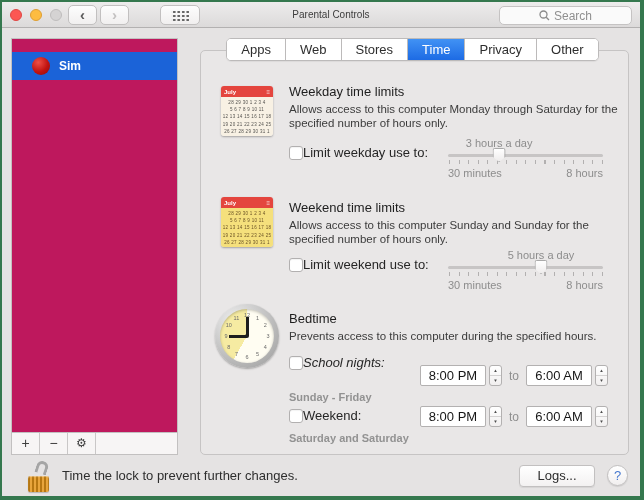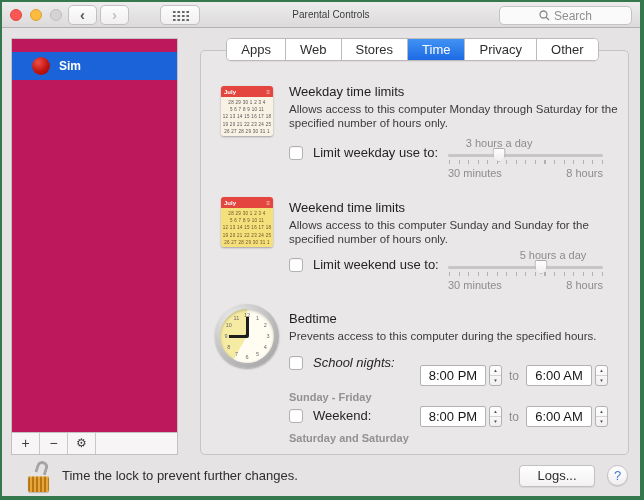--- a/index.html
+++ b/index.html
@@ -59,21 +59,21 @@
   .seg:last-child { border-right:none; }
   .seg.selected { background:linear-gradient(#4192f4,#1d6be4); color:#fff; }
 
   
   .panel { position:absolute; left:198px; top:48px; width:429px; height:405px;
     background:#e9e7e7; border:1px solid #c6c4c4; border-radius:5px; }
 
   .h { position:absolute; left:88px; font-size:13px; color:#1e1e1e; }
   .p { position:absolute; left:88px; width:337px; font-size:11.5px; line-height:14px; color:#3c3c3c; }
   .sub { position:absolute; left:88px; font-size:11px; color:#929292;font-weight:bold; }
-  .chk-row { position:absolute; left:88px; display:flex; align-items:center; gap:10px; }
+  .chk-row { position:absolute; left:88px; display:flex; align-items:center; gap:0; }
   .checkbox { width:14px; height:14px; background:#fff; border:1px solid #b2b0b0;
     border-radius:3px; box-shadow:inset 0 1px 1px rgba(0,0,0,.05); flex:none; }
   .chk-label { font-size:13px; color:#262626; white-space:nowrap; }
 
   
   .cal { position:absolute; width:52px; height:50px; border-radius:3px; overflow:hidden;
     box-shadow:0 1px 2px rgba(0,0,0,.3); }
   .cal-head { height:11px; background:#e4453e; color:#fff; display:flex;
     justify-content:space-between; align-items:center; padding:0 3px; }
   .cal-month { font-size:6px; font-weight:bold; }
@@ -235,21 +235,21 @@
           <div>26 27 28 29 30 31 1</div>
         </div>
       </div>
       <div class="h" style="top:149px;">Weekend time limits</div>
       <div class="p" style="top:167px;">Allows access to this computer Sunday and Sunday for the specified number of hours only.</div>
       <div class="chk-row" style="top:206px;">
         <div class="checkbox"></div>
         <span class="chk-label">Limit weekend use to:</span>
       </div>
       <div class="slider" style="top:198px;">
-        <div class="slider-value" style="left: 60%; margin-left: 12px;">5 hours a day</div>
+        <div class="slider-value" style="left: 60%;">5 hours a day</div>
         <div class="slider-track"></div>
         <div class="slider-ticks"></div>
         <div class="slider-thumb" style="left: 60%;"></div>
         <div class="slider-minmax">
           <span>30 minutes</span>
           <span>8 hours</span>
         </div>
       </div>
 
       <div class="clock">

